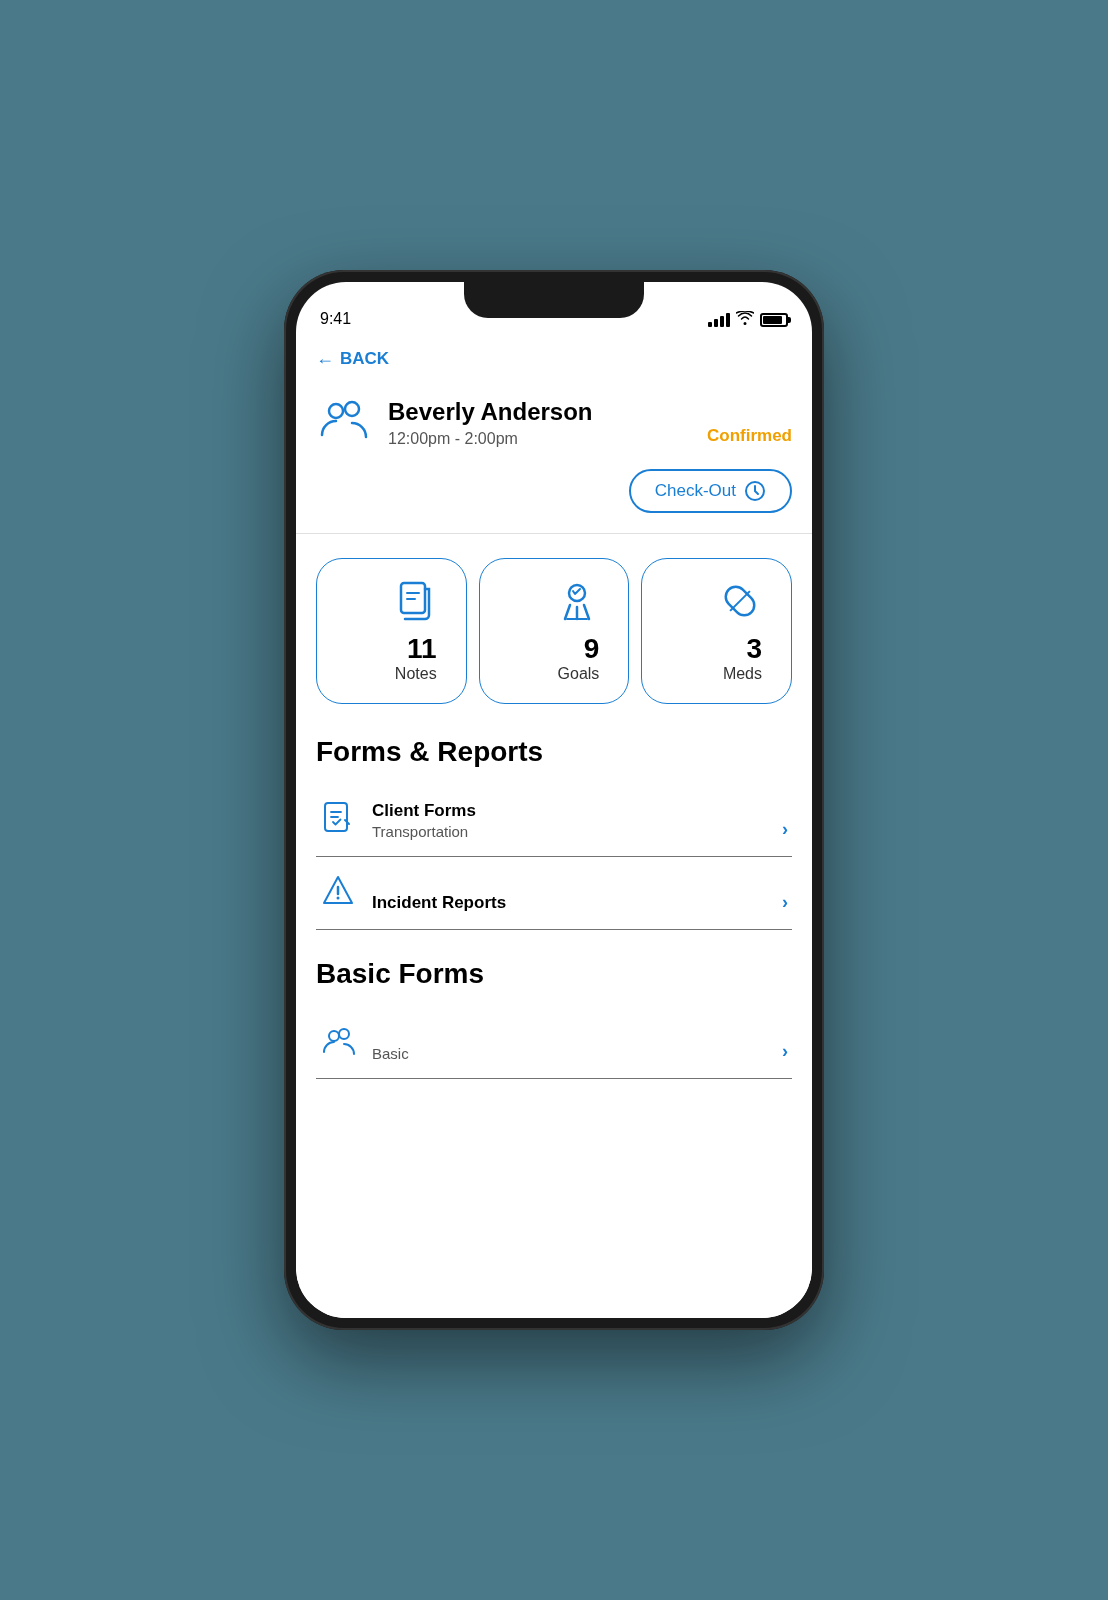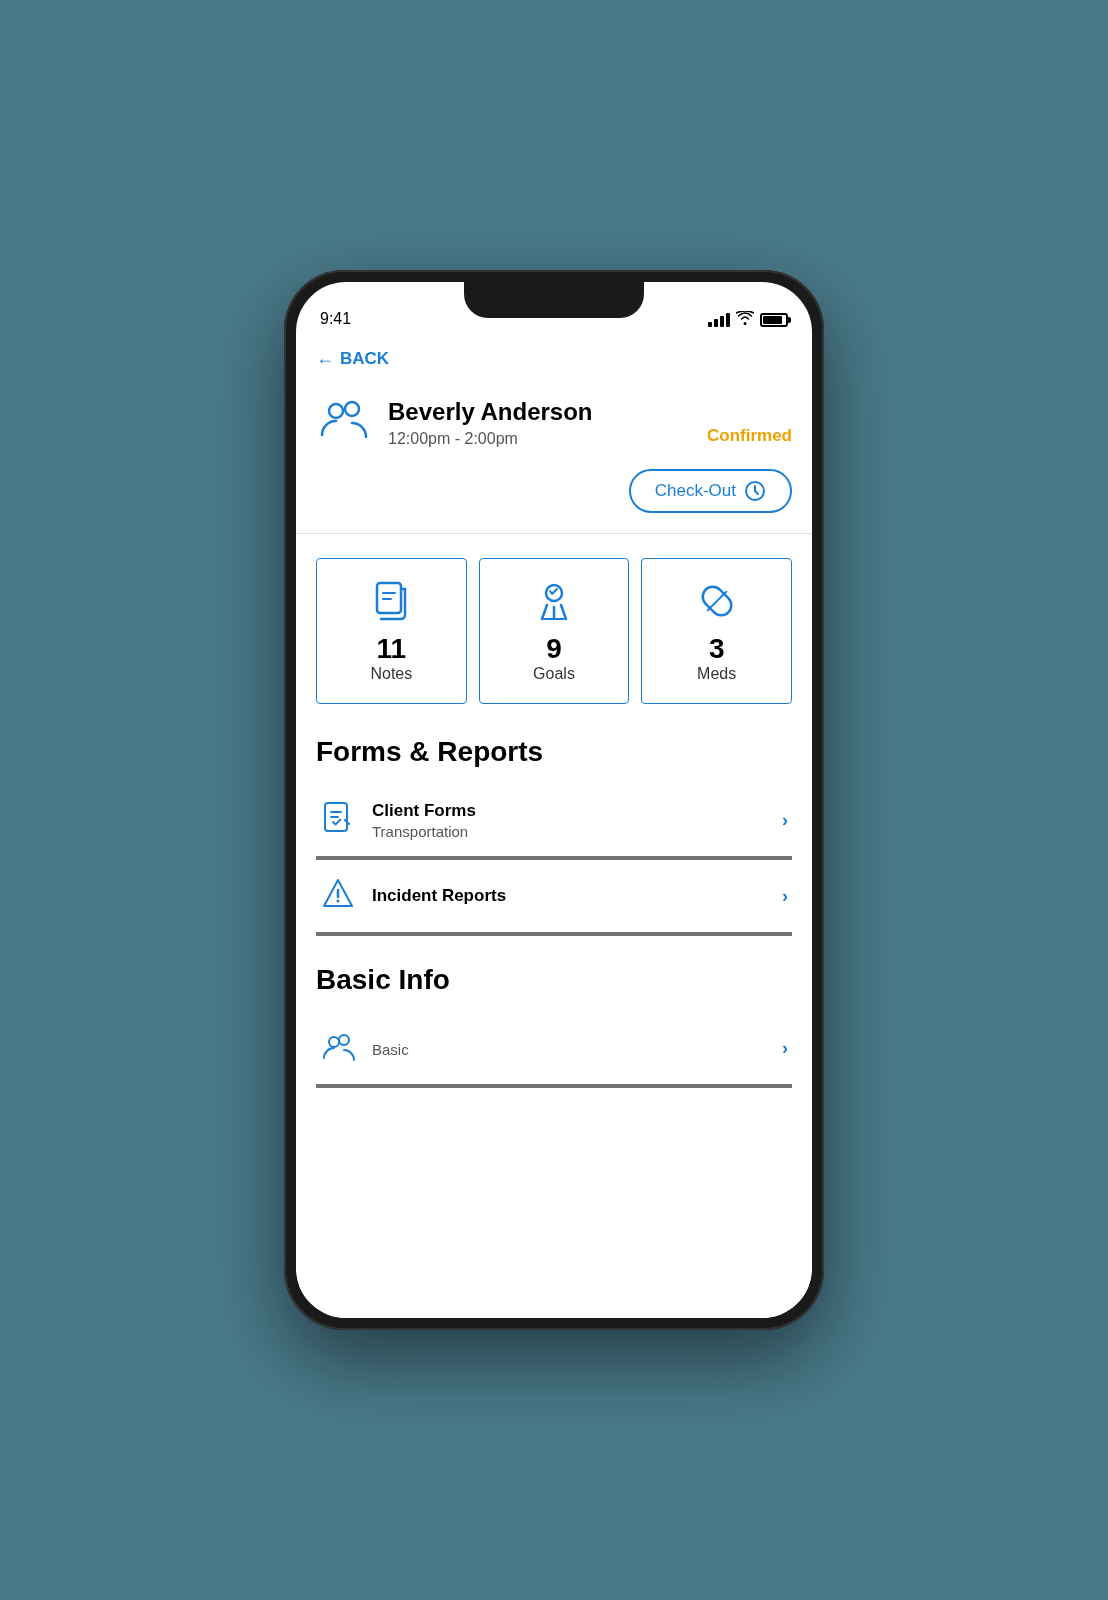--- a/index.html
+++ b/index.html
@@ -210,25 +210,25 @@
 
     .stats-grid {
       display: grid;
       grid-template-columns: repeat(3, 1fr);
       gap: 12px;
       margin-bottom: 32px;
     }
 
     .stat-card {
       border: 1.5px solid #1a7fd4;
-      border-radius: 4px;
+      border-radius: 26px;
       padding: 20px 29px;
       display: flex;
       flex-direction: column;
-      align-items: center;
+      align-items: flex-end;
       cursor: pointer;
     }
 
     .stat-card svg {
       width: 44px;
       height: 44px;
       margin-bottom: 12px;
     }
 
     .stat-count {
@@ -250,24 +250,24 @@
       color: #000;
       margin-bottom: 16px;
     }
 
     .menu-list {
       margin-bottom: 28px;
     }
 
     .menu-item {
       display: flex;
-      align-items: center;
+      align-items: flex-end;
       gap: 16px;
       padding: 16px 4px;
-      border-bottom: 4px solid #737373;
+      border-bottom: 1px solid #737373;
       cursor: pointer;
     }
 
     .menu-item:first-child {
       border-top: none;
     }
 
     .menu-item-icon {
       color: #1a7fd4;
       flex-shrink: 0;
@@ -429,21 +429,21 @@
               <circle cx="18" cy="25" r="1.5" fill="#1a7fd4"></circle>
             </svg>
           </div>
           <div class="menu-item-text">
             <div class="menu-item-title">Incident Reports</div>
           </div>
           <div class="menu-chevron">›</div>
         </div>
       </div>
 
-      <div class="section-title">Basic Info</div>
+      <div class="section-title">Basic Forms</div>
 
       <div class="menu-list">
 
         <div class="menu-item">
           <div class="menu-item-icon">
             <svg viewBox="0 0 36 36" fill="none">
               <circle cx="14" cy="14" r="5" stroke="#1a7fd4" stroke-width="2" fill="none"></circle>
               <path d="M4 30c0-5.5 4.5-10 10-10" stroke="#1a7fd4" stroke-width="2" stroke-linecap="round" fill="none"></path>
               <circle cx="24" cy="12" r="5" stroke="#1a7fd4" stroke-width="2" fill="none"></circle>
               <path d="M24 22c5.5 0 10 4.5 10 10" stroke="#1a7fd4" stroke-width="2" stroke-linecap="round" fill="none"></path>

